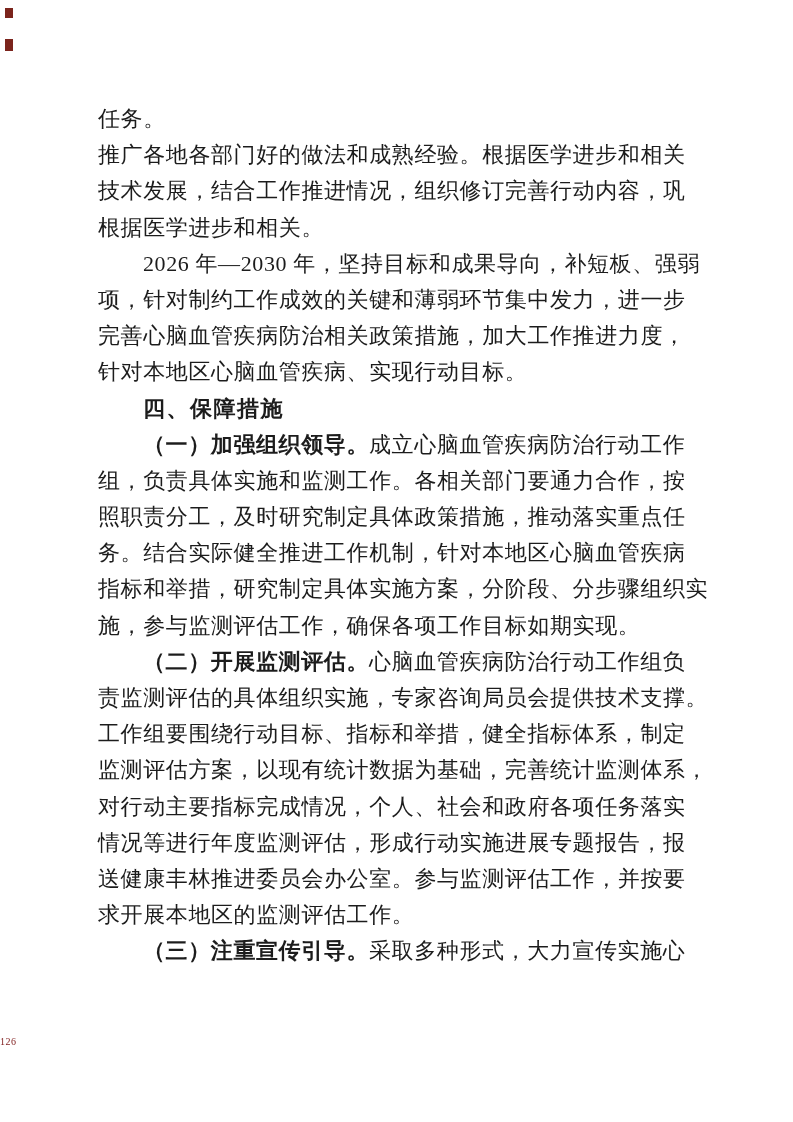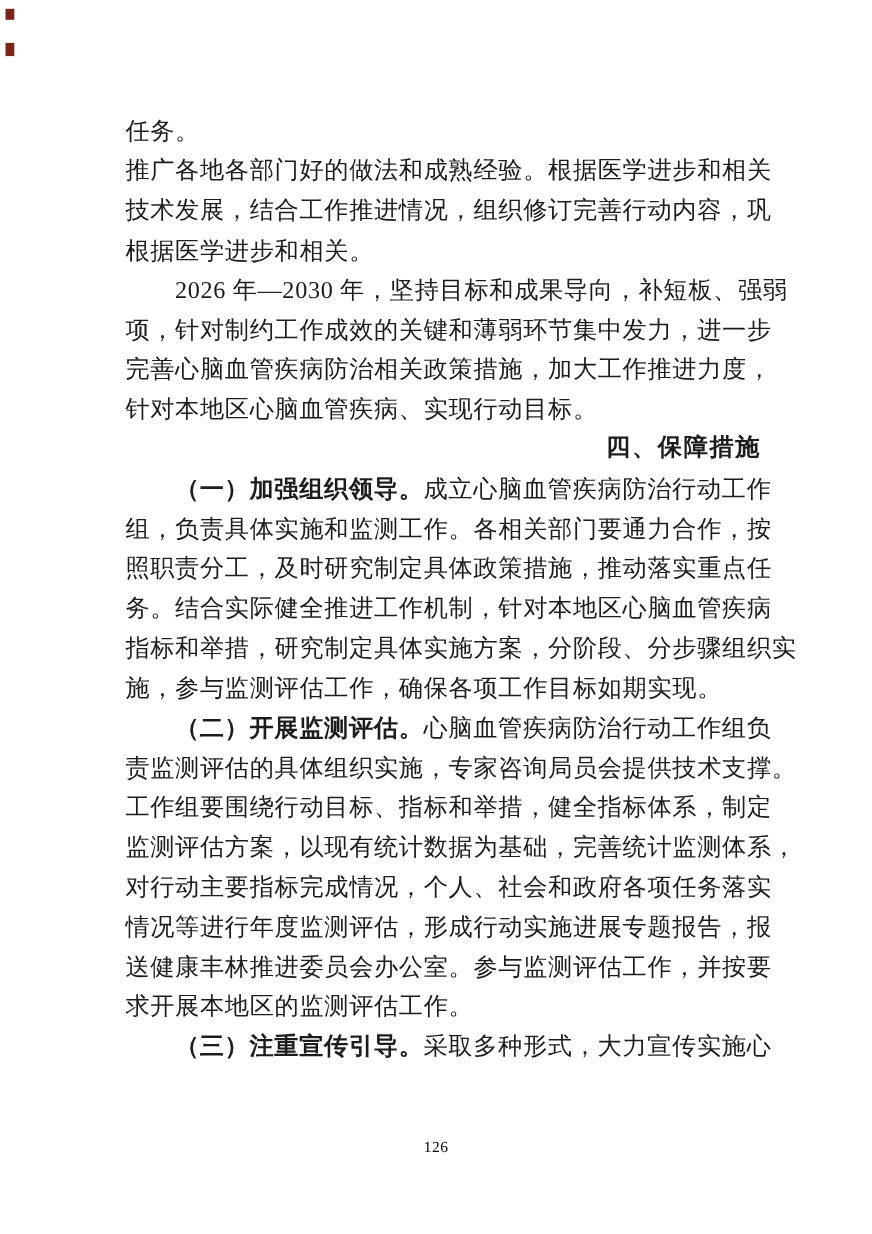--- a/index.html
+++ b/index.html
@@ -15,52 +15,50 @@
     color: #1c1c1c;
     overflow: hidden;
   }
   .page {
     position: absolute;
     inset: 0;
     background: #ffffff;
   }
   .doc-body {
     position: absolute;
-    left: 114px;
+    left: 98px;
     top: 101px;
     width: 578px;
   }
   .line {
     height: 36.2px;
     line-height: 36.2px;
     font-size: 22px;
     letter-spacing: 0.6px;
     white-space: nowrap;
   }
   .line.indent {
     padding-left: 45px;
   }
   .line.heading {
-    font-family: Liberation Mono, monospace;
+    font-family: Liberation Serif, serif;
     font-weight: 700;
     letter-spacing: 1.5px;
-    text-align: right;
   }
   .bold {
     font-weight: 700;
   }
   .footer {
     position: absolute;
     top: 1036px;
     left: 0;
     width: 100%;
-    text-align: center;
-    font-size: 14px;
+    font-size: 10px;
     letter-spacing: 0.5px;
-    color: #000000;
+    color: #7f1d1d;
   }
   .edge-mark {
     position: absolute;
   }
 </style>
 </head>
 <body>
 
 <div class="page">
   <div class="doc-body">

